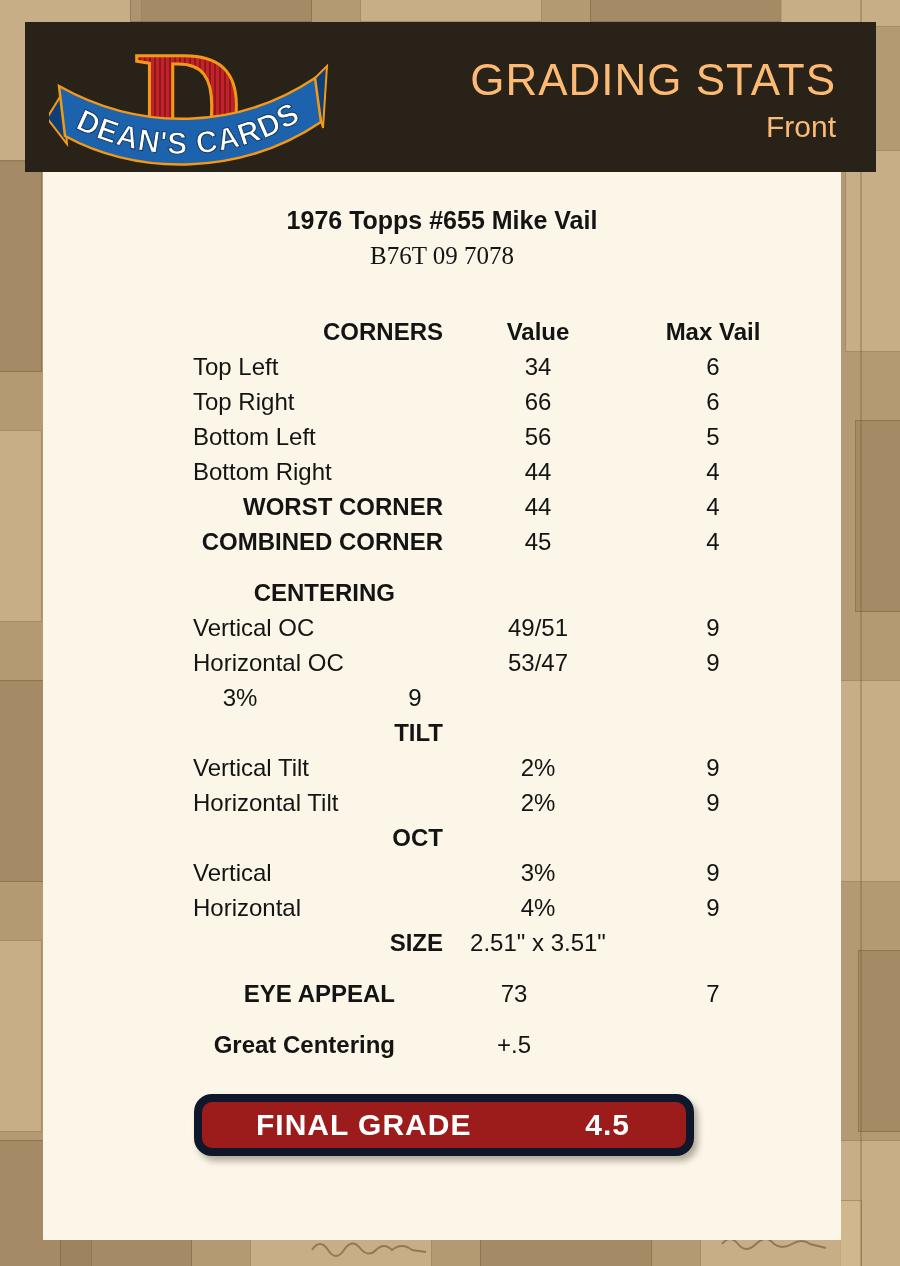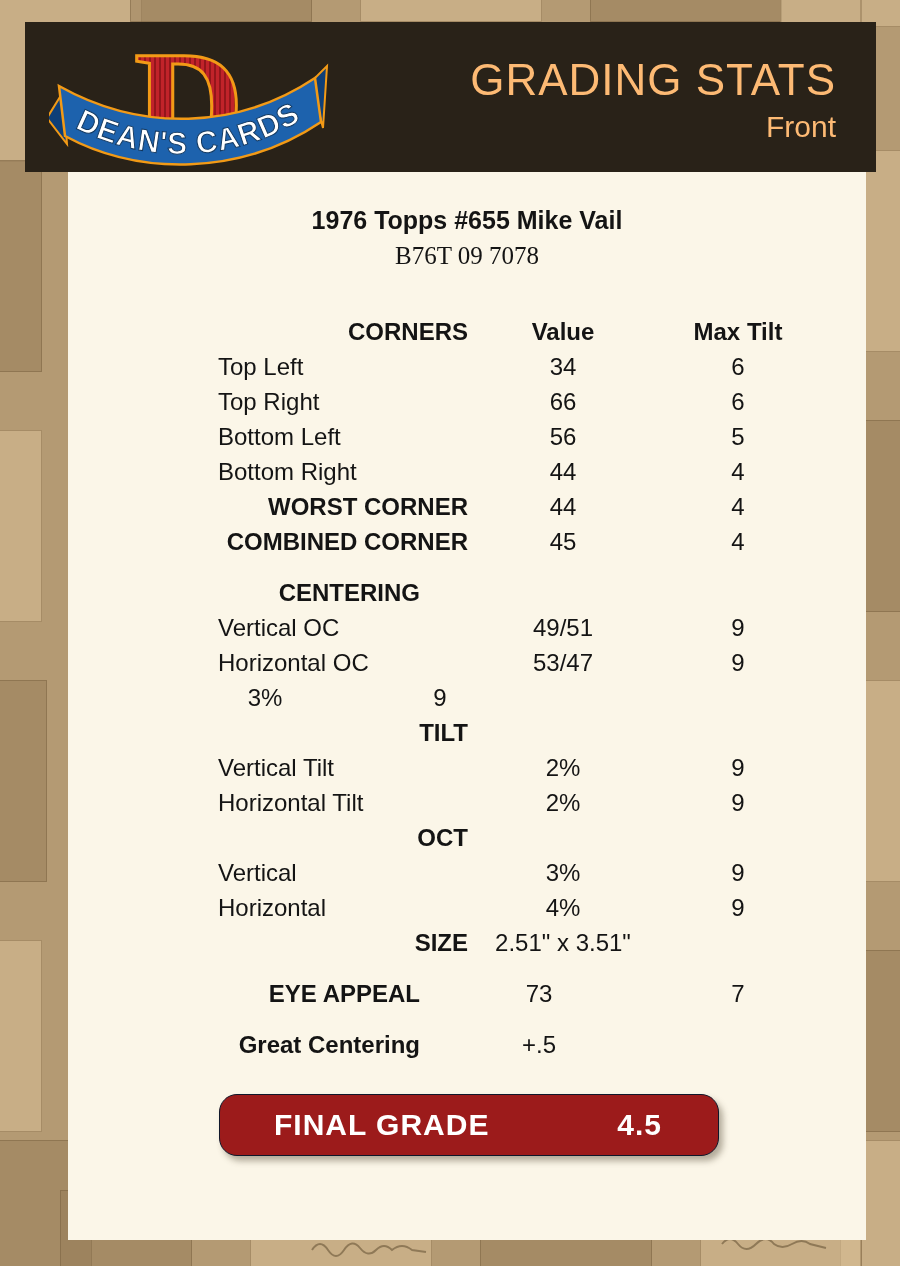--- a/index.html
+++ b/index.html
@@ -16,38 +16,38 @@
 
   
   .topbar{position:absolute;left:25px;top:22px;width:851px;height:150px;background:#292218;display:flex;}
   .logo{width:280px;height:150px;flex:0 0 auto;margin-left:24px;position:relative;}
   .logo svg{position:absolute;left:0;top:2px;}
   .titles{flex:1;text-align:right;color:#fdba74;padding-top:33px;margin-right:40px;}
   .h-title{font-size:44px;line-height:50px;letter-spacing:1px;}
   .h-sub{font-size:30px;line-height:44px;}
 
   
-  .panel{position:absolute;left:68px;top:172px;width:798px;height:1068px;background:#fbf6e8;color:#141414;}
+  .panel{position:absolute;left:43px;top:172px;width:798px;height:1068px;background:#fbf6e8;color:#141414;}
   .card-title{margin-top:30px;text-align:center;font-size:25px;font-weight:bold;line-height:36px;}
   .card-code{text-align:center;font-size:25px;line-height:36px;font-family:Liberation Serif, serif;}
 
   
   .stats{margin-top:40px;padding-left:102px;padding-right:48px;}
   .trow{display:flex;height:35px;line-height:35px;font-size:24px;}
   .trow.gap{margin-top:16px;gap:24px;}
   .cell.label{flex:1;text-align:left;}
   .trow.indent .cell.label{padding-left:48px;}
   .cell.value{width:190px;text-align:center;}
   .cell.max{width:160px;text-align:center;}
   .trow.bold .cell.label{font-weight:bold;text-align:right;}
   .trow.head .cell.value,.trow.head .cell.max{font-weight:bold;}
 
   
   .final{margin:32px 0 0 151px;width:500px;height:62px;background:#9c1b1b;
-         border:1px solid #0f172a;border-radius:18px;box-sizing:border-box;
+         border:8px solid #0f172a;border-radius:18px;box-sizing:border-box;
          box-shadow:4px 5px 6px rgba(90,80,60,0.45);
          display:flex;align-items:center;justify-content:space-between;
          padding:0 56px 0 54px;color:#ffffff;font-size:30px;font-weight:bold;letter-spacing:1px;}
 </style>
 </head>
 <body>
 
 <div class="page">
 
   <div class="collage">
@@ -108,21 +108,21 @@
   </header>
 
   <main class="panel">
     <div class="card-title">1976 Topps #655 Mike Vail</div>
     <div class="card-code">B76T 09 7078</div>
 
     <div class="stats" id="stats-table">
         <div class="trow bold head">
           <span class="cell label">CORNERS</span>
           <span class="cell value">Value</span>
-          <span class="cell max">Max Tilt</span>
+          <span class="cell max">Max Vail</span>
         </div>
         <div class="trow indent">
           <span class="cell label">Top Left</span>
           <span class="cell value">34</span>
           <span class="cell max">6</span>
         </div>
         <div class="trow indent">
           <span class="cell label">Top Right</span>
           <span class="cell value">66</span>
           <span class="cell max">6</span>

